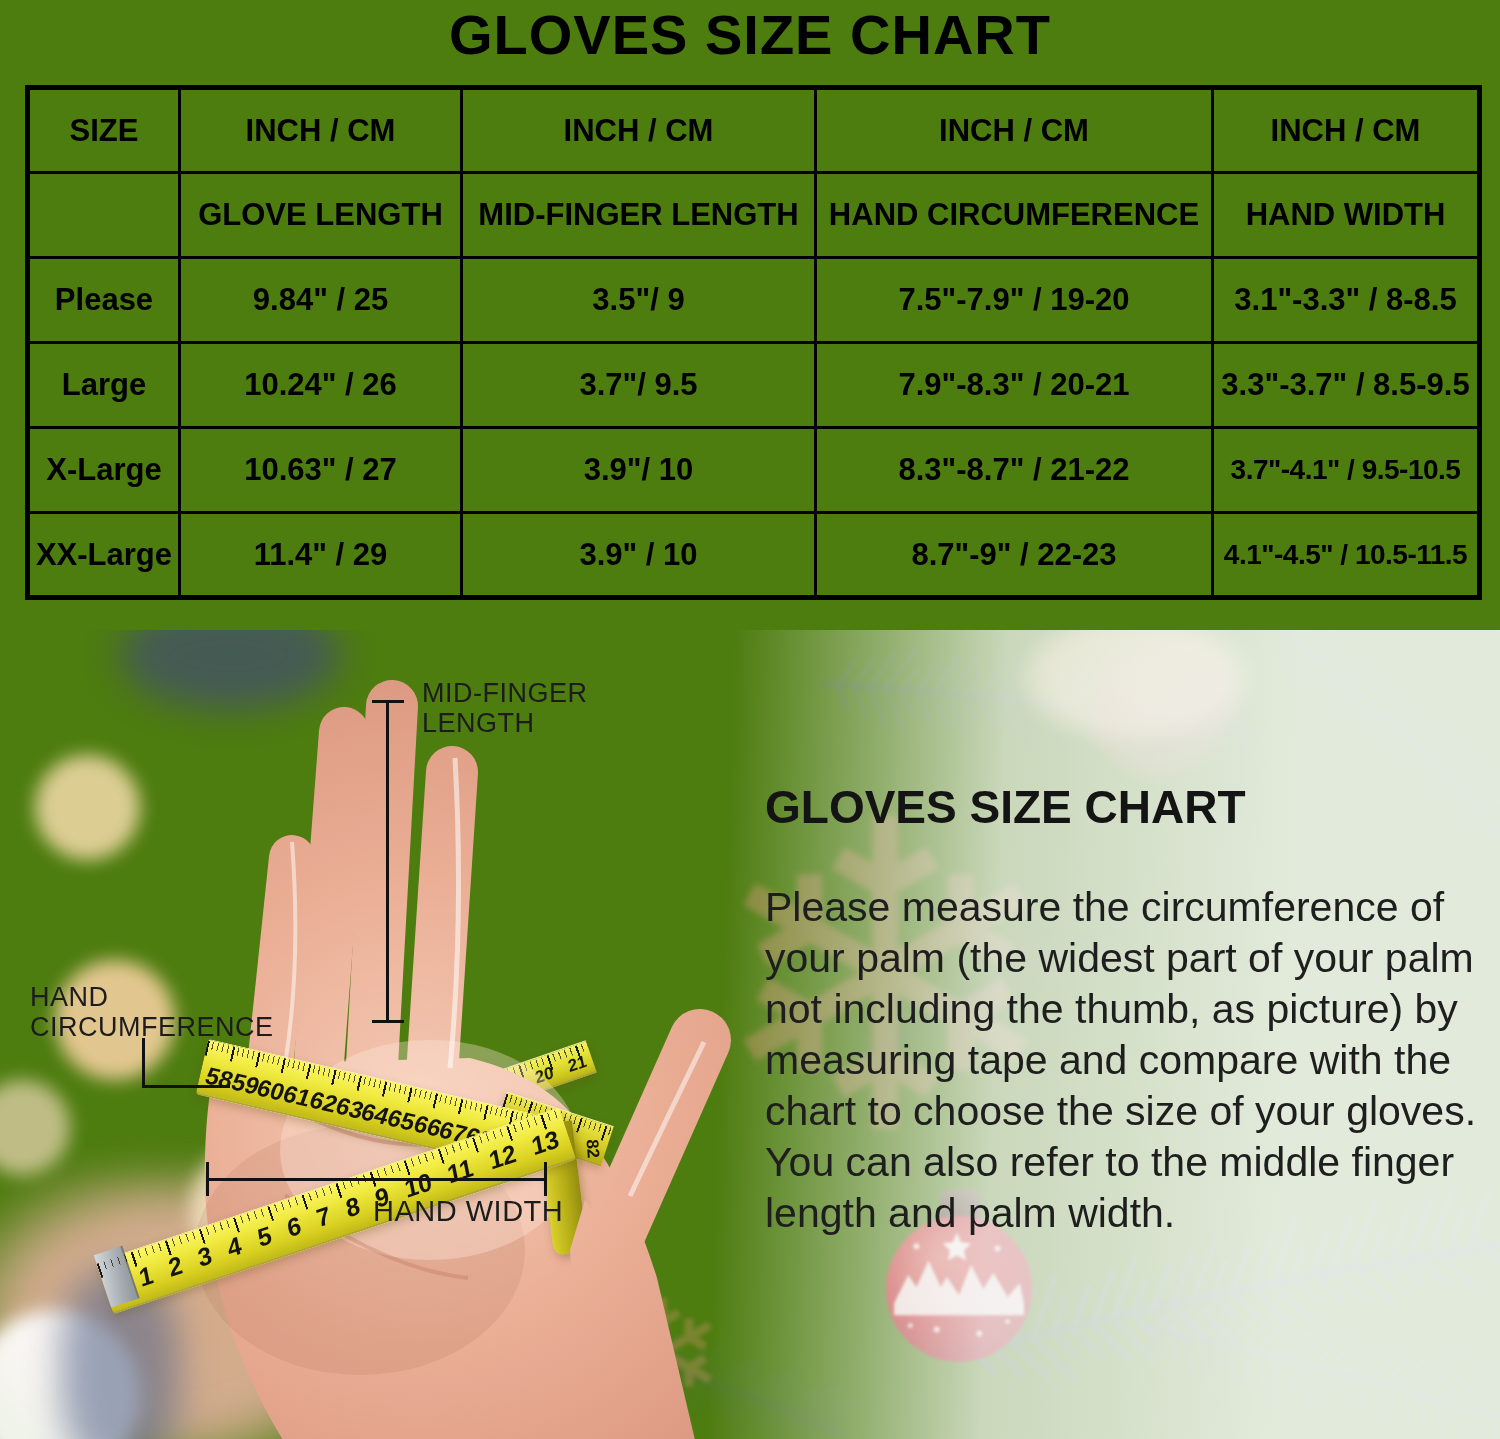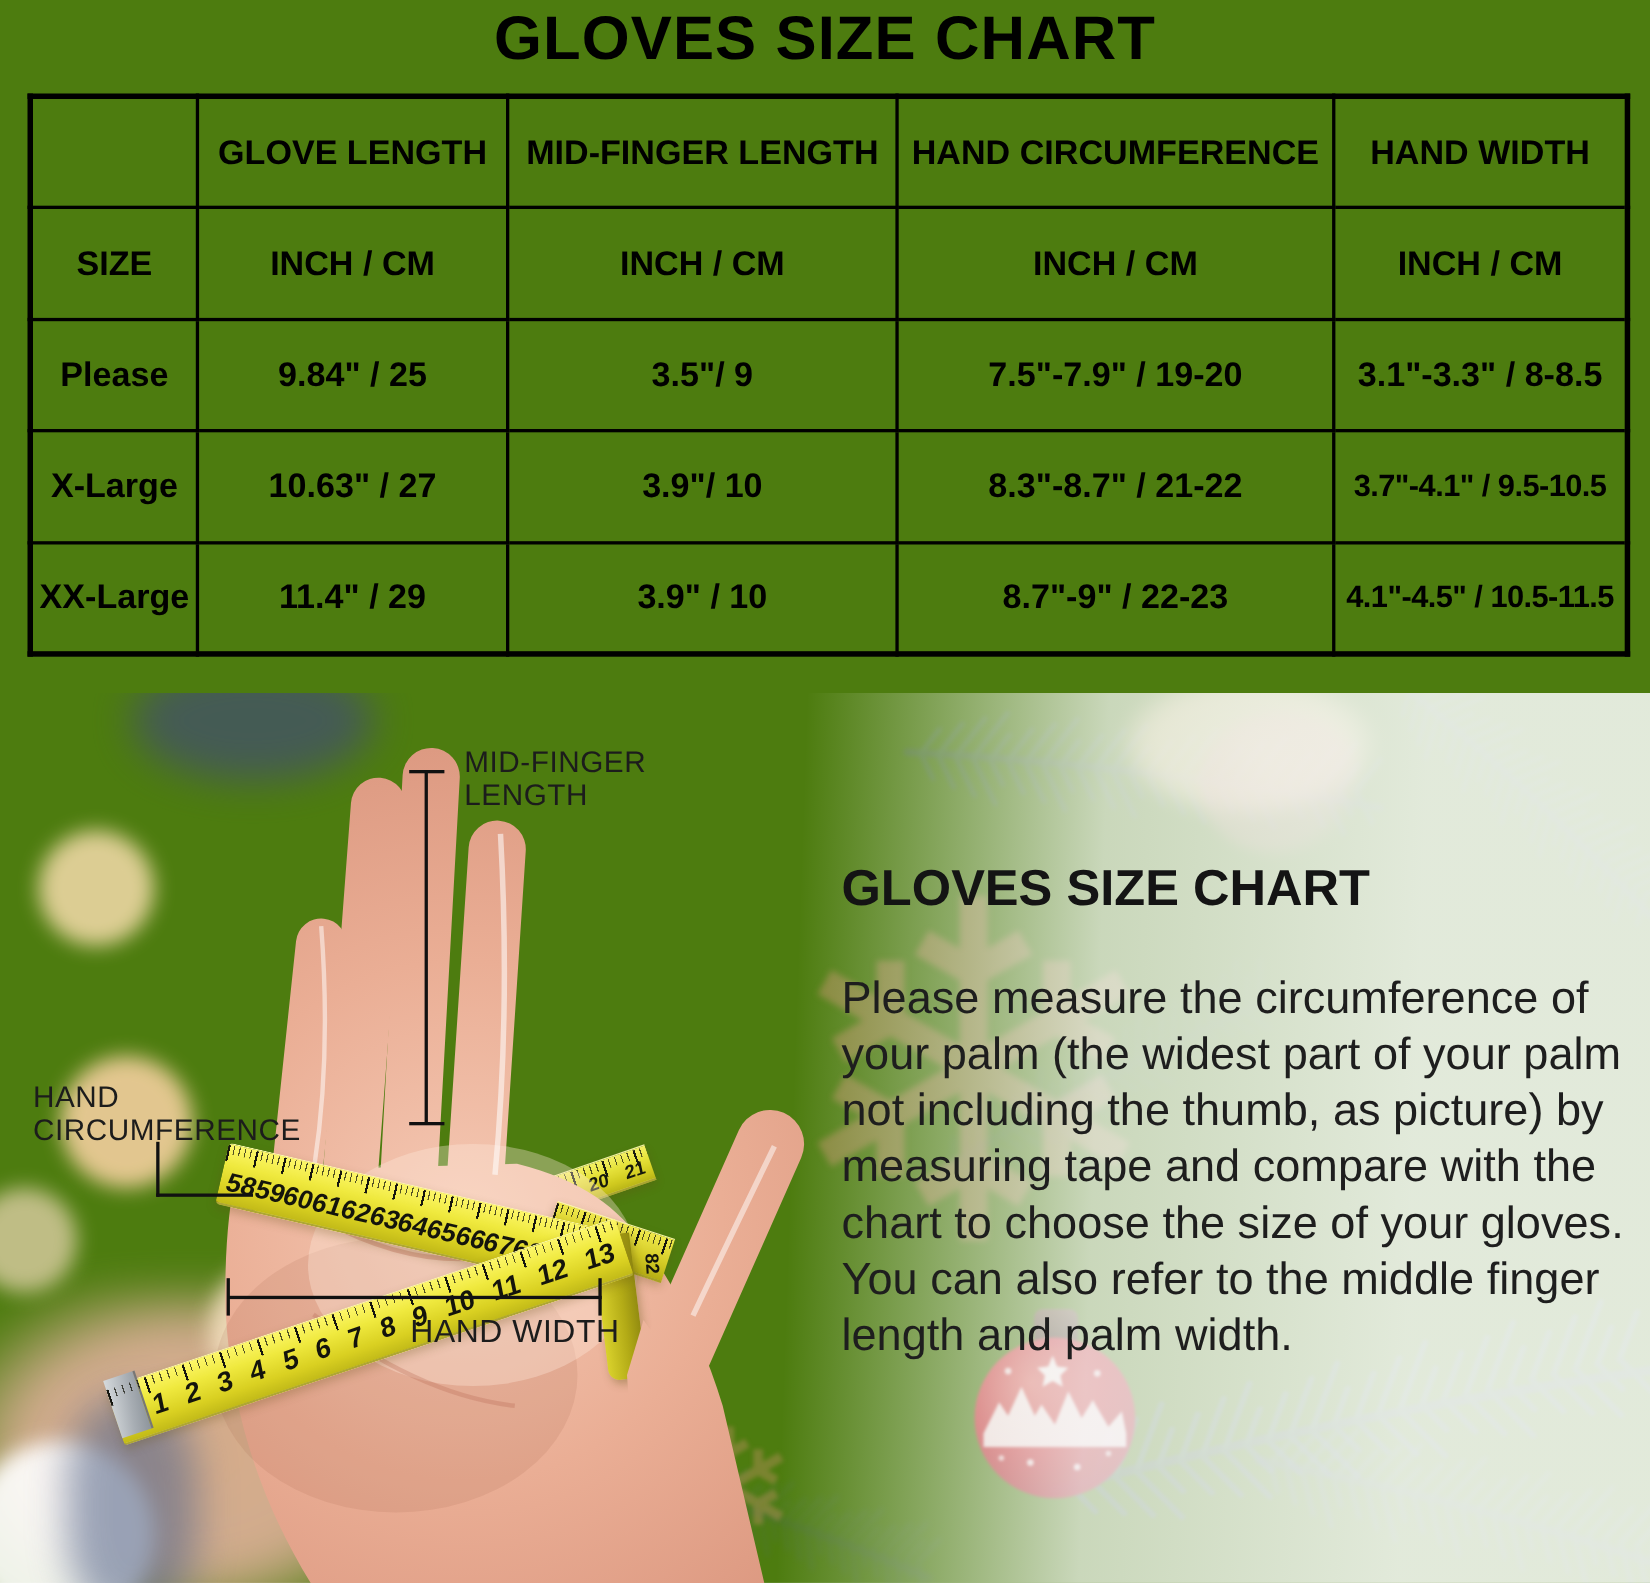--- a/index.html
+++ b/index.html
@@ -96,39 +96,46 @@
   <table id="size-table">
     <colgroup>
       <col style="width:152px">
         <col style="width:282px">
         <col style="width:354px">
       <col style="width:397px">
         <col style="width:267px">
     </colgroup>
     <tbody>
         <tr>
+      <td>SIZE</td>
+      <td>INCH / CM</td>
+      <td>INCH / CM</td>
+      <td>INCH / CM</td>
+      <td>INCH / CM</td>
+    </tr>
+    <tr>
       <td></td>
       <td>GLOVE LENGTH</td>
       <td>MID-FINGER LENGTH</td>
       <td>HAND CIRCUMFERENCE</td>
       <td>HAND WIDTH</td>
     </tr>
     <tr>
-      <td>SIZE</td>
-      <td>INCH / CM</td>
-      <td>INCH / CM</td>
-      <td>INCH / CM</td>
-      <td>INCH / CM</td>
-    </tr>
-    <tr>
       <td>Please</td>
       <td>9.84" / 25</td>
       <td>3.5"/ 9</td>
       <td>7.5"-7.9" / 19-20</td>
       <td>3.1"-3.3" / 8-8.5</td>
+    </tr>
+    <tr>
+      <td>Large</td>
+      <td>10.24" / 26</td>
+      <td>3.7"/ 9.5</td>
+      <td>7.9"-8.3" / 20-21</td>
+      <td>3.3"-3.7" / 8.5-9.5</td>
     </tr>
     <tr>
       <td>X-Large</td>
       <td>10.63" / 27</td>
       <td>3.9"/ 10</td>
       <td>8.3"-8.7" / 21-22</td>
       <td class="tight">3.7"-4.1" / 9.5-10.5</td>
     </tr>
     <tr>
       <td>XX-Large</td>

